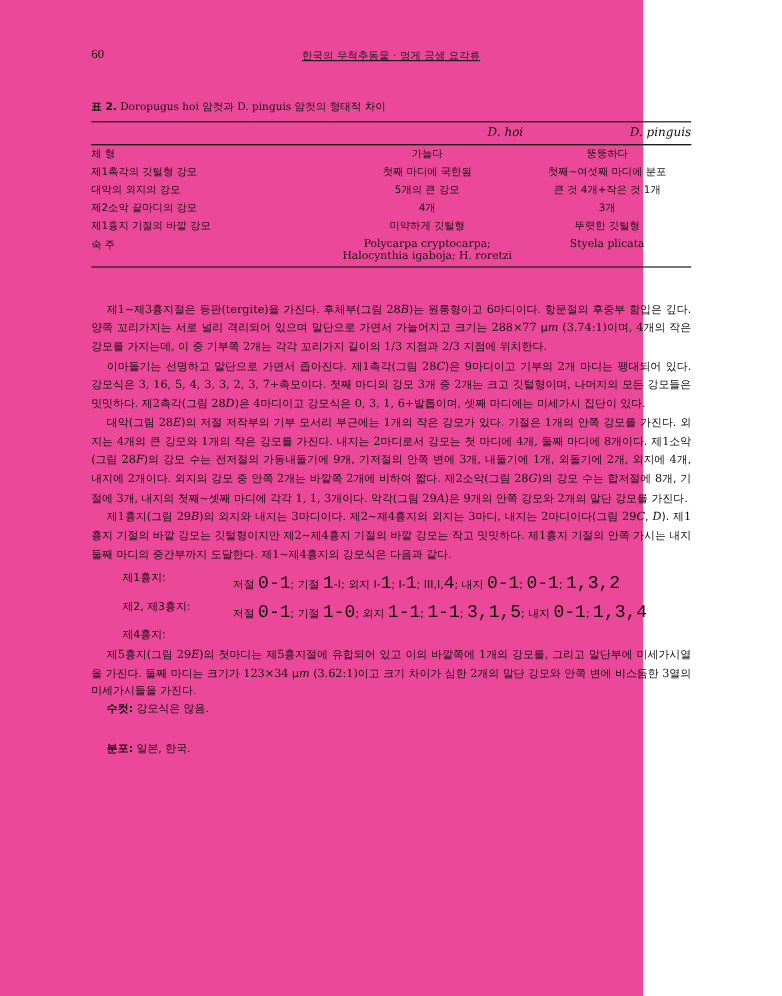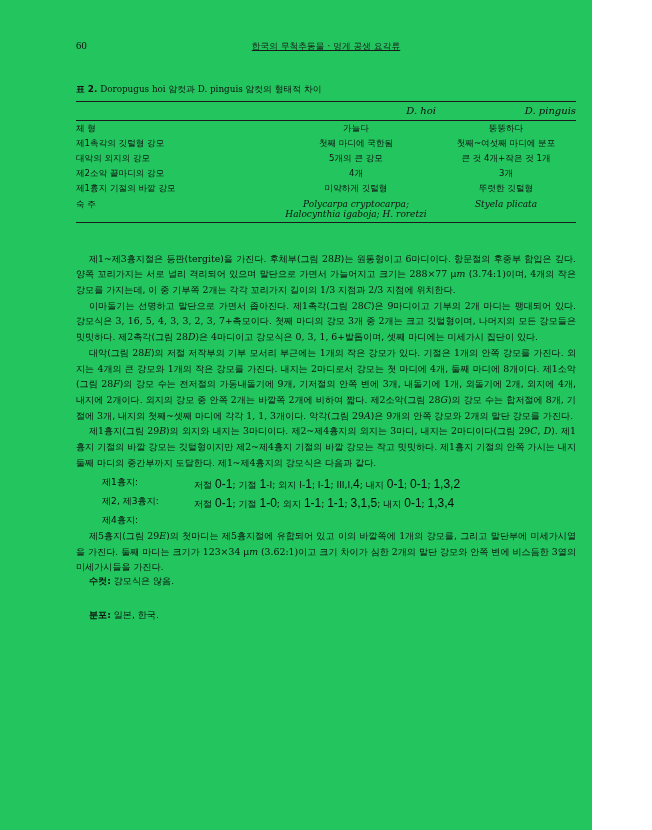--- a/index.html
+++ b/index.html
@@ -9,23 +9,23 @@
   }
   body {
     width: 652px;
     height: 830px;
     overflow: hidden;
     font-family: "DejaVu Serif", "Liberation Serif", serif;
     color: #0d0d0d;
   }
   .page {
     position: relative;
-    width: 592px;
+    width: 536px;
     height: 830px;
-    background: #22c55e;
+    background: #ec4899;
     box-sizing: border-box;
   }
   .content {
     position: absolute;
     left: 76px;
     top: 40px;
     width: 500px;
   }
 
   
@@ -95,21 +95,20 @@
     font-size: 8.6px;
     font-family: "DejaVu Sans", "Liberation Sans", sans-serif;
     padding: 1.6px 0;
     vertical-align: top;
     color: #111;
   }
   table.morph tbody td.lbl { text-align: left; white-space: nowrap; }
   table.morph tbody td.val { text-align: center; }
   table.morph tbody tr.last td { padding-bottom: 2px; }
   table.morph tbody td .it {
-    font-style: italic;
     font-family: "DejaVu Serif", "Liberation Serif", serif;
     font-size: 9px;
   }
   .rule-bottom {
     border-top: 1.1px solid #1b1b1b;
     height: 0;
     margin-top: 1px;
   }
 
   
@@ -149,22 +148,22 @@
   }
   .formula-row .fname {
     width: 92px;
     flex: 0 0 92px;
     white-space: nowrap;
   }
   .formula-row .fval {
     white-space: nowrap;
   }
   .formula-row .num {
-    font-family: Liberation Sans, sans-serif;
-    font-size: 12px;
+    font-family: Liberation Mono, monospace;
+    font-size: 15px;
   }
 
   
   .tail {
     font-size: 9.1px;
     font-family: "DejaVu Sans", "Liberation Sans", sans-serif;
     line-height: 1.62;
     color: #0f0f0f;
   }
   .tail p { margin: 0; padding-left: 13px; }

